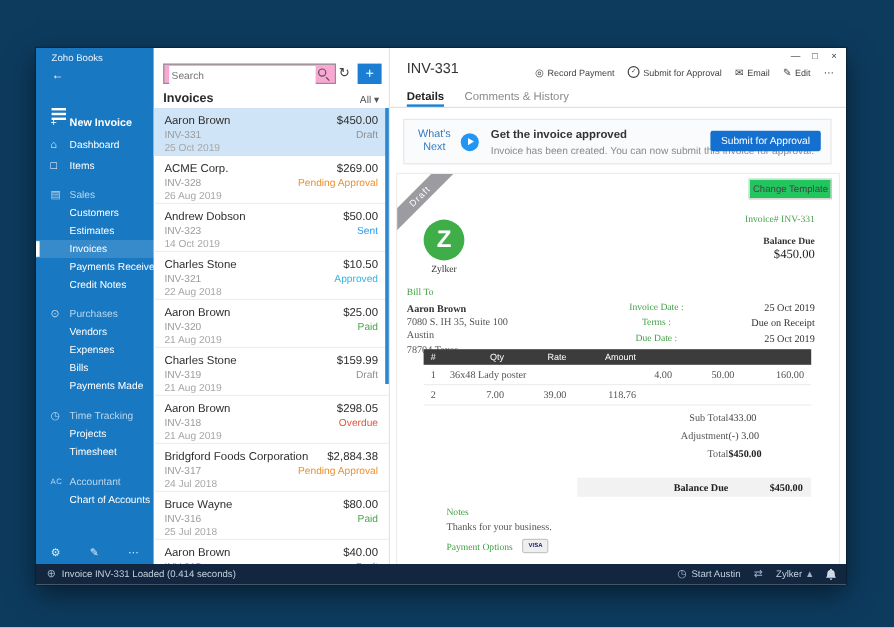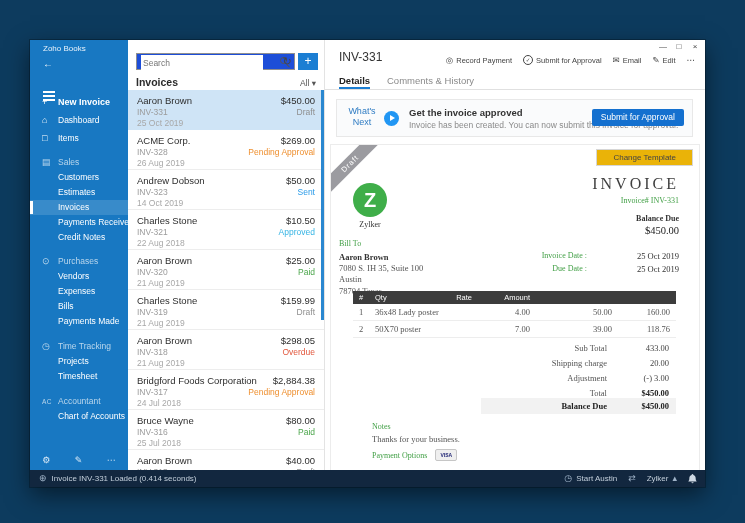--- a/index.html
+++ b/index.html
@@ -21,21 +21,21 @@
   .s-row.child .s-lbl{left:28px}
   .s-row.active{background:rgba(255,255,255,.14)}
   .s-row.active::before{content:"";position:absolute;left:0;top:1px;bottom:1px;width:3px;background:#fff}
   .s-gap8{height:8px}.s-gap9{height:9px}.s-gap10{height:10px}
   .s-bold{font-weight:bold;font-size:9px}
   .s-bottom{position:absolute;left:0;bottom:5px;width:98px;display:flex;justify-content:space-around;font-size:9px;color:#ddebf7}
   .s-bottom span{cursor:pointer}
   .s-ico.acct{font-size:6.5px;letter-spacing:.5px;line-height:15px}
   
   .list{position:absolute;left:98px;top:0;width:197px;height:430px;background:#fff;border-right:1px solid #e3e3e3;box-sizing:border-box}
-  .search-box{position:absolute;left:8px;top:13px;width:159px;height:17px;border:1px solid #8f8f8f;box-sizing:border-box;background:#1d4ed8}
+  .search-box{position:absolute;left:8px;top:13px;width:144px;height:17px;border:1px solid #8f8f8f;box-sizing:border-box;background:#f9a8d4}
   .search-box input{position:absolute;left:4px;top:1px;width:118px;height:13px;border:0;outline:0;font-size:8.5px;color:#333;font-family:"Liberation Sans",sans-serif}
   .mag{position:absolute;right:4px;top:3px;width:10px;height:10px}
   .mag::before{content:"";position:absolute;left:0;top:0;width:5px;height:5px;border:1px solid #555;border-radius:50%}
   .mag::after{content:"";position:absolute;left:7px;top:7px;width:4px;height:1px;background:#555;transform:rotate(45deg);transform-origin:0 0}
   .refresh{position:absolute;left:152px;top:13px;width:14px;height:17px;font-size:11px;color:#444;text-align:center;line-height:17px;cursor:pointer}
   .add-btn{position:absolute;left:170px;top:13px;width:20px;height:17px;background:#1b7ed3;color:#fff;font-size:12px;text-align:center;line-height:16px;cursor:pointer}
   .list-head{position:absolute;left:0;top:36px;right:0;height:14px}
   .list-title{position:absolute;left:8px;top:0;font-size:10.5px;font-weight:bold;color:#2b2b2b}
   .list-filter{position:absolute;right:8px;top:2px;font-size:8.5px;color:#555;cursor:pointer}
   .rows{position:absolute;left:0;top:50px;right:0;bottom:0;overflow:hidden}
@@ -68,44 +68,44 @@
   .play{position:absolute;left:47px;top:11px;width:15px;height:15px;border-radius:50%;background:#2196f3;cursor:pointer}
   .play::after{content:"";position:absolute;left:6px;top:4px;border-left:5px solid #fff;border-top:3.5px solid transparent;border-bottom:3.5px solid transparent}
   .wn-title{position:absolute;left:72px;top:7px;font-size:9.5px;font-weight:bold;color:#333}
   .wn-sub{position:absolute;left:72px;top:20px;font-size:8.5px;color:#8a8a8a}
   .wn-btn{position:absolute;right:8px;top:9px;height:17px;line-height:17px;padding:0 9px;background:#1470cf;color:#fff;font-size:8.5px;border-radius:2px;cursor:pointer}
   
   .paper{position:absolute;left:5px;right:5px;top:53px;height:390px;background:#fff;border:1px solid #ececec;box-sizing:border-box;overflow:hidden;
          font-family:"Liberation Serif",serif}
   .ribbon{position:absolute;left:-26px;top:12px;width:90px;height:13px;background:#9b9ba0;color:#fff;font-size:7.5px;line-height:13px;
           text-align:center;letter-spacing:1px;transform:rotate(-45deg);font-family:"Liberation Sans",sans-serif}
-  .chg-tpl{position:absolute;right:6px;top:4px;padding:3px 16px;background:#eab308;border:1px solid #d6d6d6;font-size:8px;color:#444;
+  .chg-tpl{position:absolute;right:6px;top:4px;padding:3px 2px;background:#22c55e;border:1px solid #d6d6d6;font-size:8px;color:#444;
            font-family:"Liberation Sans",sans-serif;cursor:pointer}
   .logo{position:absolute;left:22px;top:38px;width:34px;height:34px;border-radius:50%;background:#3fae49}
   .logo span{display:block;width:34px;text-align:center;font-size:20px;line-height:34px;color:#fff;font-weight:bold;font-family:"Liberation Sans",sans-serif}
   .company{position:absolute;left:14px;top:75px;width:50px;text-align:center;font-size:8px;color:#333}
   .doc-head{position:absolute;right:20px;top:30px;text-align:right}
   .doc-title{font-size:16px;letter-spacing:3px;color:#3f3f3f}
   .doc-no{font-size:8px;color:#43a047;margin-top:3px}
   .bd-lbl{font-size:8px;font-weight:bold;color:#333;margin-top:9px}
   .bd-val{font-size:10.5px;color:#222;margin-top:2px}
   .bill-to{position:absolute;left:8px;top:94px;font-size:8.5px;color:#555;line-height:1.3}
   .bt-lbl{color:#43a047;font-size:8px}
   .bt-name{font-weight:bold;color:#333;margin-top:3px}
   .meta{position:absolute;right:20px;top:106px}
   .meta-row{display:flex;justify-content:flex-end;margin-bottom:3px}
-  .meta-row .ml{font-size:8px;color:#43a047;text-align:right;width:80px}
+  .meta-row .ml{font-size:8px;color:#43a047;text-align:center;width:80px}
   .meta-row .mv{font-size:8.5px;color:#333;text-align:right;width:92px}
   .items-table{position:absolute;left:22px;right:23px;top:146px}
   .t-head{display:flex;background:#3c3c3c;color:#fff;font-size:7.5px;height:13px;line-height:13px;font-family:"Liberation Sans",sans-serif}
   .t-row{display:flex;font-size:8.5px;color:#555;height:16px;line-height:16px;border-bottom:1px solid #ededed}
-  .c0{width:16px;padding-left:6px}.c1{flex:1}.c2{width:45px;}.c3{width:52px;text-align:right}.c4{width:58px;text-align:right;padding-right:6px}
+  .c0{width:16px;padding-left:6px}.c1{flex:1}.c2{width:45px;text-align:right}.c3{width:52px;text-align:right}.c4{width:58px;text-align:right;padding-right:6px}
   .totals{position:absolute;left:150px;right:23px;top:198px}
   .tot-row{display:flex;justify-content:flex-end;margin-bottom:5px;font-size:8.5px;color:#555}
-  .tot-row .tv{width:62px;text-align:right;padding-right:7px;color:#444}
+  .tot-row .tv{width:62px;text-align:left;padding-right:7px;color:#444}
   .tot-row.big .tv{font-weight:bold;color:#222}
   .balance-row{position:absolute;left:150px;right:23px;top:253px;height:16px;line-height:16px;background:#f2f2f2;
                display:flex;justify-content:flex-end;font-size:8.5px;font-weight:bold;color:#222}
   .balance-row .tv{width:62px;text-align:right;padding-right:7px}
   .notes{position:absolute;left:41px;top:277px}
   .g-lbl{font-size:8px;color:#43a047}
   .notes-txt{font-size:8.5px;color:#555;margin-top:3px}
   .payment{position:absolute;left:41px;top:304px;display:flex;align-items:center;gap:8px}
   .pay-badge{display:inline-block;width:20px;height:10px;background:#efefef;border:1px solid #c6c6c6;border-radius:2px;
              font-size:5px;line-height:10px;text-align:center;color:#1a1f71;font-weight:bold;font-family:"Liberation Sans",sans-serif}
@@ -330,36 +330,39 @@
         </div>
 
         <div class="paper">
           <div class="ribbon">Draft</div>
           <div class="chg-tpl">Change Template</div>
           <div class="logo">
               <span>Z</span>
             </div>
           <div class="company">Zylker</div>
           <div class="doc-head">
-            <div class="doc-title">INVOICE</div>
             <div class="doc-no">Invoice# INV-331</div>
             <div class="bd-lbl">Balance Due</div>
             <div class="bd-val">$450.00</div>
           </div>
           <div class="bill-to">
             <div class="bt-lbl">Bill To</div>
             <div class="bt-name">Aaron Brown</div>
             <div>7080 S. IH 35, Suite 100</div>
             <div>Austin</div>
             <div>78704 Texas</div>
           </div>
           <div class="meta">
             <div class="meta-row">
                 <span class="ml">Invoice Date :</span>
                 <span class="mv">25 Oct 2019</span>
+              </div>
+            <div class="meta-row">
+                <span class="ml">Terms :</span>
+                <span class="mv">Due on Receipt</span>
               </div>
             <div class="meta-row">
                 <span class="ml">Due Date :</span>
                 <span class="mv">25 Oct 2019</span>
               </div>
           </div>
           <div class="items-table">
             <div class="t-head">
               <span class="c0">#</span>
               <span class="c2">Qty</span>
@@ -368,36 +371,31 @@
             </div>
             <div class="t-row">
               <span class="c0">1</span>
               <span class="c1">36x48 Lady poster</span>
               <span class="c2">4.00</span>
               <span class="c3">50.00</span>
               <span class="c4">160.00</span>
             </div>
             <div class="t-row">
               <span class="c0">2</span>
-              <span class="c1">50X70 poster</span>
               <span class="c2">7.00</span>
               <span class="c3">39.00</span>
               <span class="c4">118.76</span>
             </div>
           </div>
           <div class="totals">
             <div class="tot-row">
                 <span>Sub Total</span>
                 <span class="tv">433.00</span>
               </div>
             <div class="tot-row">
-                <span>Shipping charge</span>
-                <span class="tv">20.00</span>
-              </div>
-            <div class="tot-row">
                 <span>Adjustment</span>
                 <span class="tv">(-) 3.00</span>
               </div>
             <div class="tot-row big">
                 <span>Total</span>
                 <span class="tv">$450.00</span>
               </div>
           </div>
           <div class="balance-row">
             <span>Balance Due</span>

